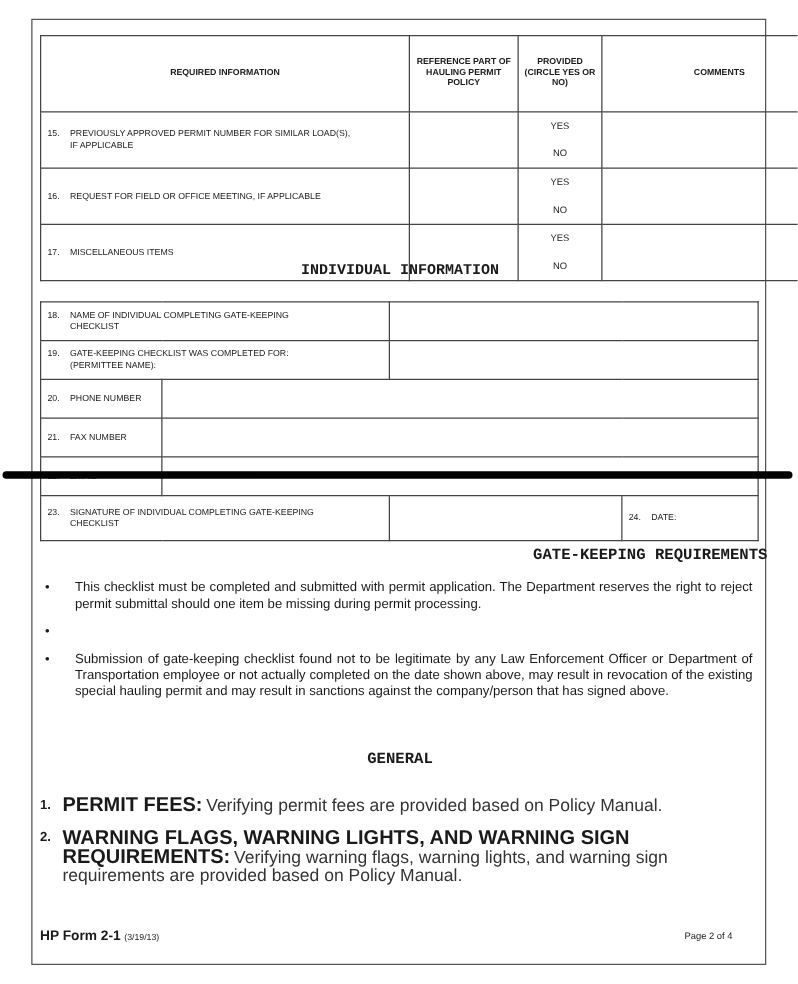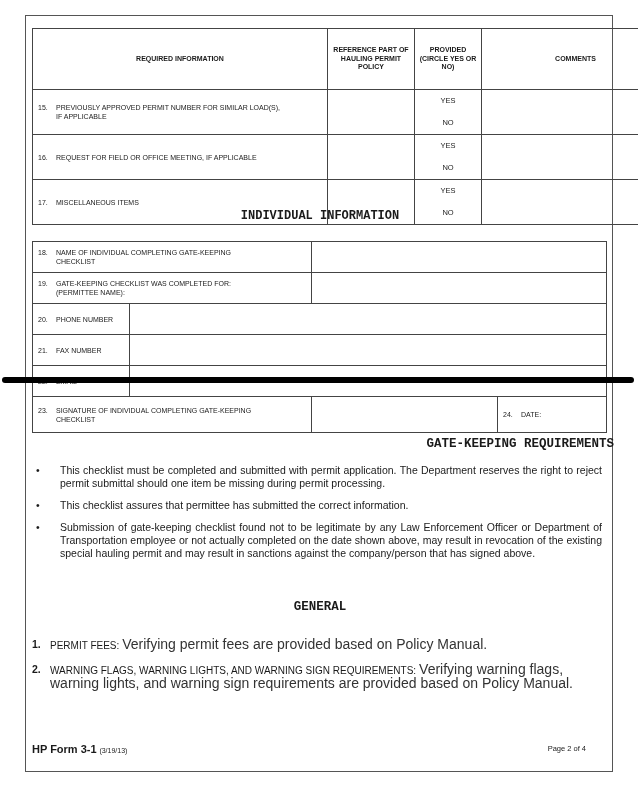--- a/index.html
+++ b/index.html
@@ -19,21 +19,21 @@
   .sec-title { position: absolute; left: 0; width: 588px; text-align: center; font-weight: bold; font-family: Liberation Mono, monospace; }
   .t2 { left: 6px; top: 225px; width: 575px; }
   .t2 td { height: 30px; padding-left: 5px; line-height: 9px; vertical-align: middle; }
   .bullets { position: absolute; left: 6px; top: 448px; width: 570px; font-size: 10.5px; line-height: 13px; }
   .bullet { display: flex; margin-bottom: 9px; }
   .bullet .dot { width: 24px; flex: none; padding-left: 4px; }
   .bullet .txt { text-align: justify; }
   .general { position: absolute; left: 6px; top: 611px; width: 568px; font-size: 10.5px; line-height: 13px; }
   .item { display: flex; margin-top: 11px; }
   .item .n { width: 18px; flex: none; font-weight: bold; }
-  .item .b { font-weight: normal; font-size: 10px; }
+  .item .b { font-weight: bold; font-size: 16px; }
   .item .r { font-size: 14px; color: #333; }
   .footer { position: absolute; left: 6px; top: 727px; width: 568px; font-size: 10px; }
   .footer .form { font-weight: bold; font-size: 11px; }
   .footer .date { font-size: 7px; font-weight: normal; }
   .footer .pg { position: absolute; right: 14px; top: 1px; font-size: 7.5px; }
   .redact { position: absolute; left: 2px; top: 377px; width: 632px; height: 6px;
             background: #000; border-radius: 3px; }
 </style>
 </head>
 <body>
@@ -142,21 +142,20 @@
 
   <div class="sec-title" style="top:421px; font-size:12.5px;text-align:right;">GATE-KEEPING REQUIREMENTS</div>
 
   <div class="bullets">
     <div class="bullet">
       <span class="dot">•</span>
       <span class="txt">This checklist must be completed and submitted with permit application. The Department reserves the right to reject permit submittal should one item be missing during permit processing.</span>
     </div>
     <div class="bullet">
       <span class="dot">•</span>
-      <span class="txt">This checklist assures that permittee has submitted the correct information.</span>
     </div>
     <div class="bullet">
       <span class="dot">•</span>
       <span class="txt">Submission of gate-keeping checklist found not to be legitimate by any Law Enforcement Officer or Department of Transportation employee or not actually completed on the date shown above, may result in revocation of the existing special hauling permit and may result in sanctions against the company/person that has signed above.</span>
     </div>
   </div>
 
   <div class="sec-title" style="top:584px; font-size:12.5px;">GENERAL</div>
 
   <div class="general">
@@ -164,19 +163,19 @@
       <span class="n">1.</span>
       <span><span class="b">PERMIT FEES:</span> <span class="r">Verifying permit fees are provided based on Policy Manual.</span></span>
     </div>
     <div class="item">
       <span class="n">2.</span>
       <span><span class="b">WARNING FLAGS, WARNING LIGHTS, AND WARNING SIGN REQUIREMENTS:</span> <span class="r">Verifying warning flags, warning lights, and warning sign requirements are provided based on Policy Manual.</span></span>
     </div>
   </div>
 
   <div class="footer">
-    <span class="form">HP Form 3-1</span>
+    <span class="form">HP Form 2-1</span>
     <span class="date">(3/19/13)</span>
     <span class="pg">Page 2 of 4</span>
   </div>
 </div>
 
 <div class="redact"></div>
 
 </body></html>

